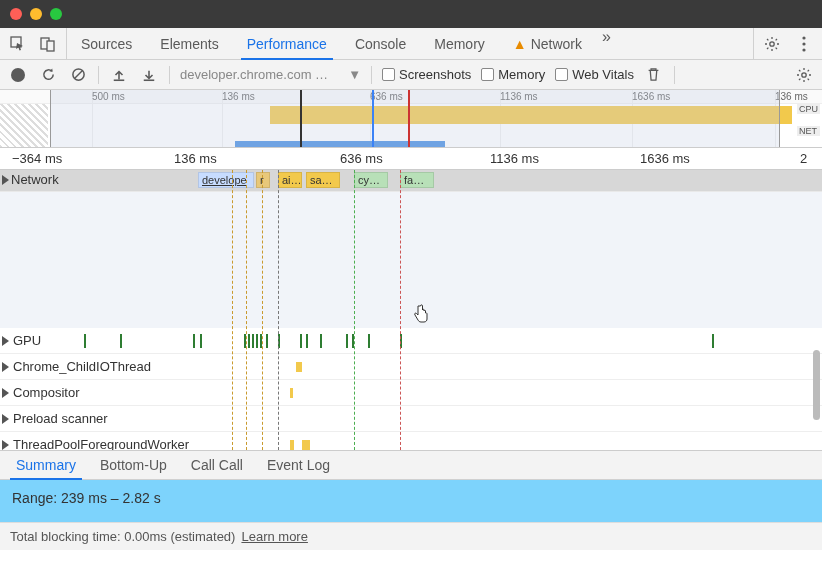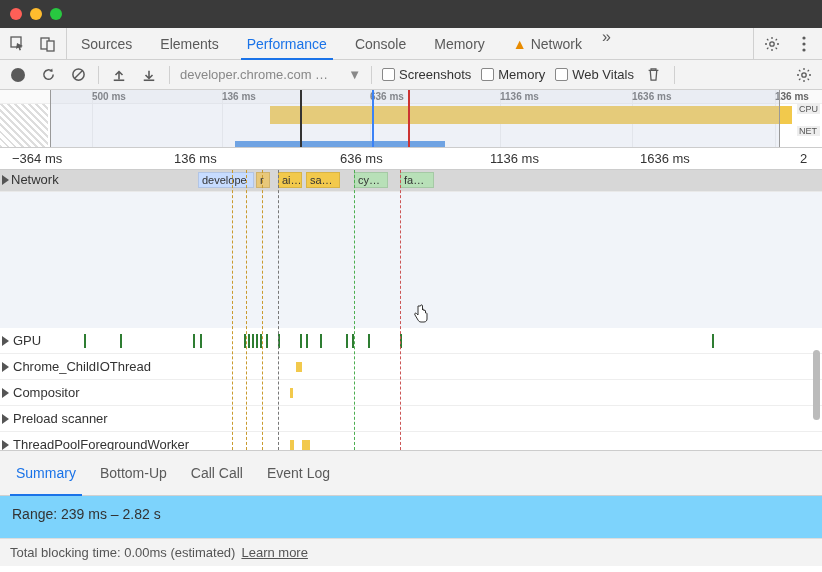--- a/index.html
+++ b/index.html
@@ -26,21 +26,21 @@
 
   .toolbar { height: 30px; border-bottom: 1px solid #d0d0d0; display: flex; align-items: center; padding: 0 8px; gap: 10px; background: #f3f3f3; }
   .tb-sep { width: 1px; height: 18px; background: #d0d0d0; }
   .tb-btn { display: flex; align-items: center; justify-content: center; width: 20px; height: 20px; color: #5a5a5a; cursor: pointer; }
   .record-dot { width: 14px; height: 14px; border-radius: 50%; background: #5a5a5a; }
   .url-drop { color: #888; font-size: 13px; display: flex; align-items: flex-end; gap: 20px; cursor: pointer; }
   .chk { display: flex; align-items: center; gap: 4px; color: #333; font-size: 13px; cursor: pointer; }
   .chk-box { width: 13px; height: 13px; border: 1px solid #888; border-radius: 2px; background: #fff; }
 
   .overview { height: 58px; border-bottom: 1px solid #ccc; position: relative; background: #fff; }
-  .ov-ruler { height: 14px; background: #fafafa; border-bottom: 1px solid #eee; position: relative; font-size: 10px; color: #666; font-weight: bold; }
+  .ov-ruler { height: 14px; background: #fafafa; border-bottom: 1px solid #eee; position: relative; font-size: 10px; color: #666; }
   .ov-tick { position: absolute; top: 0; height: 100%; }
   .ov-tick-label { position: absolute; top: 1px; white-space: nowrap; }
   .ov-tick-line { position: absolute; top: 0; bottom: -44px; width: 1px; background: #eee; }
   .ov-body { position: absolute; top: 14px; left: 0; right: 0; bottom: 0; }
   .ov-cpu { position: absolute; top: 2px; left: 270px; right: 30px; height: 18px; background: #f2c94c; }
   .ov-net { position: absolute; bottom: 0; left: 235px; width: 210px; height: 6px; background: #4a90e2; }
   .ov-labels-right { position: absolute; right: 2px; top: 14px; font-size: 9px; color: #555; }
   .ov-labels-right div { background: #eee; padding: 0 2px; margin-bottom: 2px; }
   .ov-selection { position: absolute; top: 0; height: 100%; background: rgba(200, 210, 230, 0.3); border-left: 1px solid #999; border-right: 1px solid #999; }
 
@@ -57,21 +57,21 @@
   .tracks { position: absolute; top: 158px; left: 0; right: 0; background: #fff; }
   .track { height: 26px; border-bottom: 1px solid #eee; position: relative; display: flex; align-items: center; }
   .track .tri { margin-left: 2px; margin-right: 4px; }
   .track-label { font-size: 13px; color: #333; position: relative; z-index: 2; }
   .track-graph { position: absolute; top: 0; left: 0; right: 0; bottom: 0; }
   .gpu-tick { position: absolute; top: 6px; width: 2px; height: 14px; background: #2e7d32; }
   .bar-sm { position: absolute; top: 8px; height: 10px; background: #f2c94c; }
   .cursor-hand { position: absolute; width: 16px; height: 20px; pointer-events: none; z-index: 50; }
   .vline { position: absolute; top: 0; width: 0; height: 100%; border-left: 1px dashed; z-index: 3; }
 
-  .details-tabs { height: 46px; border-top: 1px solid #ccc; border-bottom: 1px solid #d0d0d0; display: flex; align-items: stretch; background: #f3f3f3; padding: 0 4px; }
+  .details-tabs { height: 30px; border-top: 1px solid #ccc; border-bottom: 1px solid #d0d0d0; display: flex; align-items: stretch; background: #f3f3f3; padding: 0 4px; }
   .dtab { padding: 0 12px; display: flex; align-items: center; color: #5a5a5a; font-size: 14px; cursor: pointer; position: relative; }
   .dtab.active { color: #1a73e8; }
   .dtab.active::after { content: ""; position: absolute; left: 6px; right: 6px; bottom: -1px; height: 2px; background: #1a73e8; }
 
   .summary-body { padding: 10px 12px; font-size: 14px; color: #333; background: #7dd3fc; height: 42px; }
   .footer { height: 28px; background: #f3f3f3; border-top: 1px solid #ddd; display: flex; align-items: center; padding: 0 10px; font-size: 13px; color: #555; gap: 6px; }
   .footer a { color: #555; text-decoration: underline; cursor: pointer; }
 
   .scrollbar-v { position: absolute; right: 2px; width: 7px; background: #bbb; border-radius: 4px; }
 </style>
@@ -256,21 +256,21 @@
     <div class="mr-tick" style="left: 800px;">2</div>
   </div>
 
 <div class="flame-area">
   <div class="fa-row nw">
     <span class="fa-label">
         <span class="tri"></span>
         <span>Network</span>
       </span>
     <div id="nw-blocks">
-        <div class="nw-block" style="left: 198px; width: 56px; background: rgb(199, 220, 255);">develope</div>
+        <div class="nw-block" style="left: 198px; width: 56px; background: rgb(199, 220, 255); text-decoration: underline;">develope</div>
         <div class="nw-block" style="left: 256px; width: 14px; background: rgb(232, 200, 122);">r</div>
         <div class="nw-block" style="left: 278px; width: 24px; background: rgb(242, 201, 76);">ai…</div>
         <div class="nw-block" style="left: 306px; width: 34px; background: rgb(242, 201, 76);">sa…</div>
         <div class="nw-block" style="left: 354px; width: 34px; background: rgb(184, 224, 184);">cy…</div>
         <div class="nw-block" style="left: 400px; width: 34px; background: rgb(184, 224, 184);">fa…</div>
       </div>
   </div>
   <div class="nw-body"></div>
   <div id="vlines">
       <div class="vline" style="left: 232px; border-color: rgb(201, 154, 46);"></div>

